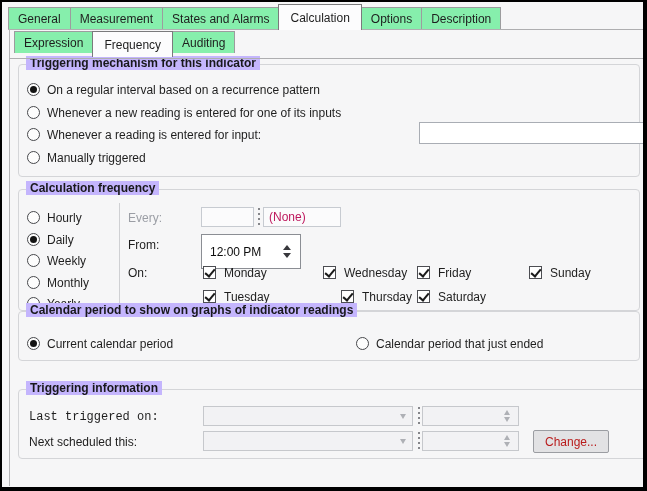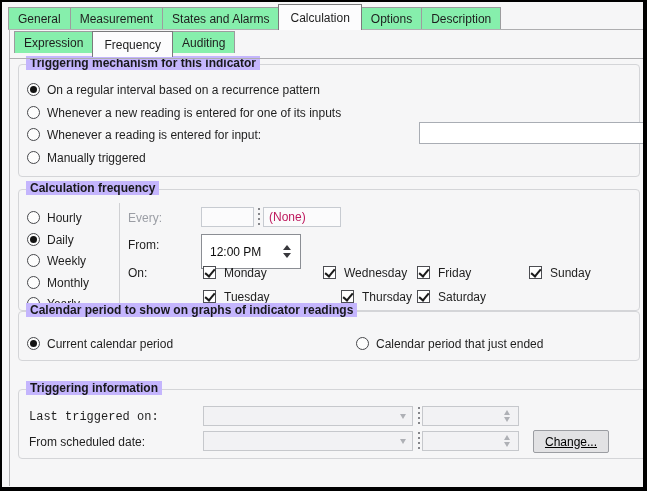--- a/index.html
+++ b/index.html
@@ -71,21 +71,21 @@
   .tri-up   { border-bottom:5px solid #38383c; }
   .tri-down { border-top:5px solid #38383c; }
   .tri-up.dis   { border-bottom-color:#aeb0b5; border-left-width:3px; border-right-width:3px; }
   .tri-down.dis { border-top-color:#aeb0b5; border-left-width:3px; border-right-width:3px; }
   .spin-arrows { position:absolute; top:0; bottom:0; display:flex; flex-direction:column;
                  justify-content:center; gap:3px; align-items:center; }
   .dd-arrow { position:absolute; top:0; bottom:0; right:6px; display:flex; align-items:center; }
 
   .btn {
     position:absolute; background:#e2e2e4; border:1px solid #9b9da2; border-radius:2px;
-    display:flex; align-items:center; justify-content:center; color:#000000; cursor:default;text-decoration:underline;
+    display:flex; align-items:center; justify-content:center; color:#b91c1c; cursor:default;
   }
   .dim { color:#9b9ea5; }
 </style>
 </head>
 <body>
 
 <div class="screen">
   <div class="inner">
 
     <div class="main-tabs">
@@ -254,21 +254,21 @@
       <div class="dotsep" style="left:399px; top:17px; height:18px;"></div>
       <div class="dd-box" style="left:403px; top:16px; width:97px; height:20px;">
         <span class="field-text dim"></span>
         <span class="spin-arrows" style="right:8px; gap:2px;">
           <span class="tri-up dis"></span>
           <span class="tri-down dis"></span>
         </span>
       </div>
 
       <div class="row" style="left:10px; top:44px; height:15px;">
-        <span>From scheduled date:</span>
+        <span>Next scheduled this:</span>
       </div>
       <div class="dd-box" style="left:184px; top:41px; width:210px; height:20px;">
         <span class="field-text dim"></span>
         <span class="dd-arrow">
             <span class="tri-down dis"></span>
           </span>
       </div>
       <div class="dotsep" style="left:399px; top:42px; height:18px;"></div>
       <div class="dd-box" style="left:403px; top:41px; width:97px; height:20px;">
         <span class="field-text dim"></span>

